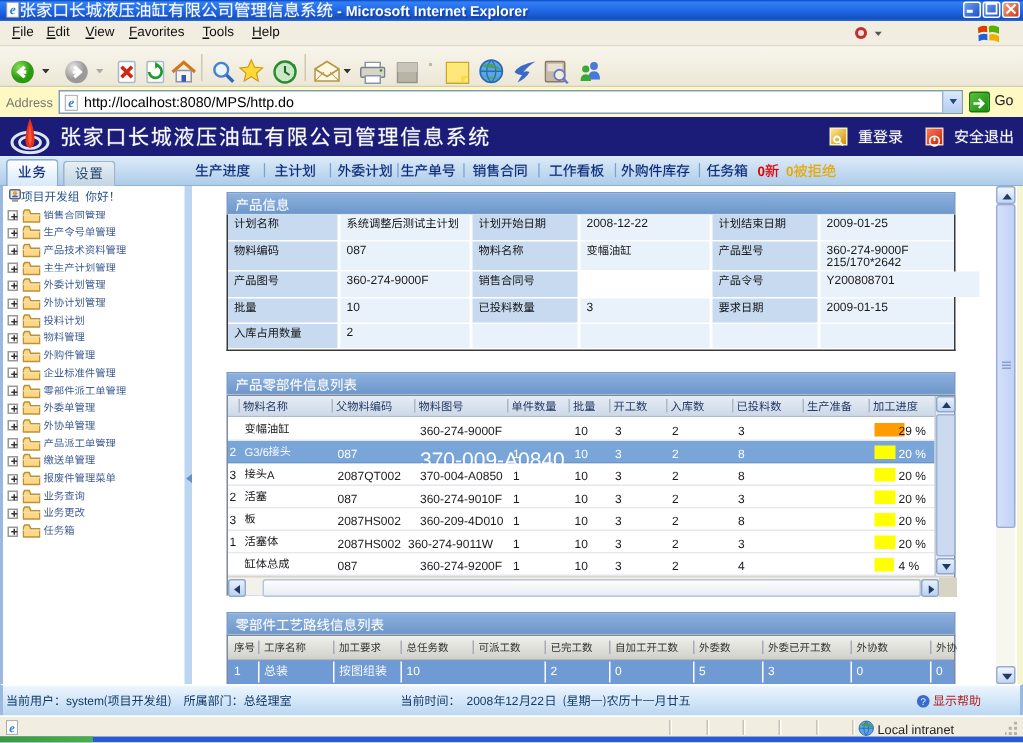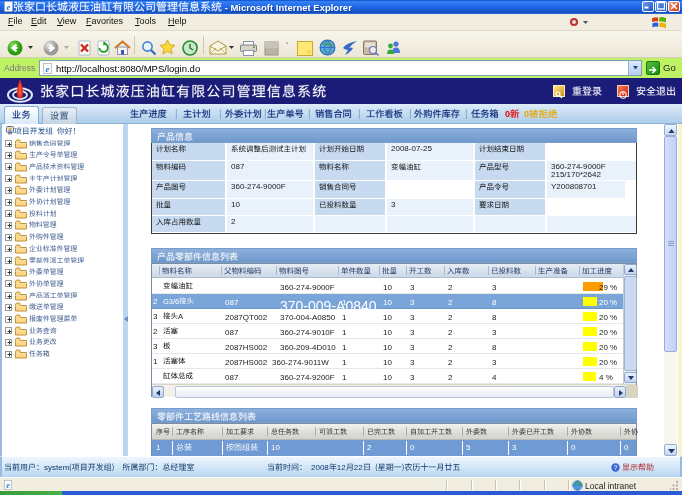--- a/index.html
+++ b/index.html
@@ -339,28 +339,28 @@
       <circle cx="10" cy="10" r="3.5" fill="#f0ece0" stroke="#6878c8" stroke-width="1.2"></circle>
       <path d="M12.5 12.5L15.5 15.5" stroke="#6878c8" stroke-width="1.6"></path>
     </svg>
     <svg class="a" style="left:385px;top:9px" width="17" height="16" viewBox="0 0 17 16">
       <circle cx="11" cy="4" r="2.6" fill="#4878d8"></circle>
       <path d="M7 13Q7 7.5 11 7.5T15 13Z" fill="#4878d8"></path>
       <circle cx="5.5" cy="6" r="2.4" fill="#38a838"></circle>
       <path d="M2 14Q2 9.5 5.5 9.5T9 14Z" fill="#38a838"></path>
     </svg>
   </div>
-<div class="a" style="left:0;top:58px;width:682px;height:20px;background:#bef264">
+<div class="a" style="left:0;top:58px;width:682px;height:20px;background:#fef9c3">
     <div class="a" style="left:4px;top:5px;font-size:8.5px;color:#777">Address</div>
     <div class="a" style="left:39px;top:2px;width:603px;height:16px;background:#fff;border:1px solid #7f9db9">
       <svg class="a" style="left:2px;top:2px" width="11" height="11" viewBox="0 0 11 11">
         <rect x="1.5" y="0.5" width="8" height="10" fill="#fdfdf8" stroke="#99a" stroke-width="0.6"></rect>
         <text x="5.5" y="8.5" text-anchor="middle" font-size="9" font-weight="bold" font-style="italic" fill="#2a7be0" font-family="Liberation Serif">e</text>
       </svg>
-      <div class="a" style="left:16px;top:2px;font-size:9.5px;color:#000">http://localhost:8080/MPS/login.do</div>
+      <div class="a" style="left:16px;top:2px;font-size:9.5px;color:#000">http://localhost:8080/MPS/http.do</div>
       <div class="a" style="left:588px;top:0;width:13px;height:14px;background:linear-gradient(180deg,#dceafc,#b4ccf0);border-left:1px solid #98b0d8;padding:5px 0 0 4px">
         <svg width="5" height="3.5" viewBox="0 0 5 3.5" style="display:block">
           <polygon points="0,0 5,0 2.5,3.5" fill="#234a88"></polygon>
         </svg>
       </div>
     </div>
     <div class="a" style="left:646px;top:3px;width:14px;height:14px;border-radius:2px;background:linear-gradient(135deg,#58c040,#1a8a10);border:1px solid #187808"><svg width="12" height="12" viewBox="0 0 12 12">
         <path d="M2 6h6M5.5 3L8.5 6L5.5 9" stroke="#fff" stroke-width="1.6" fill="none"></path>
       </svg></div>
     <div class="a" style="left:663px;top:4px;font-size:9.5px;color:#222">Go</div>
@@ -926,31 +926,32 @@
       <div class="a lab" style="left:163px;top:0px;width:70px;height:17px;font-size:8px;color:#1a1a1a;padding:2px 0 0 4px;line-height:8px">
         <svg class="z" style="width:45.0px;height:7.5px;color:#1a1a1a;" viewBox="0 -880 6000 1000">
           <use href="#g35" x="0"></use>
           <use href="#g36" x="1000"></use>
           <use href="#g61" x="2000"></use>
           <use href="#g98" x="3000"></use>
           <use href="#g99" x="4000"></use>
           <use href="#g100" x="5000"></use>
         </svg>
       </div>
-      <div class="a val" style="left:235px;top:0px;width:86px;height:17px;font-size:8px;color:#1a1a1a;padding:2px 0 0 4px;line-height:8px">2008-07-25</div>
+      <div class="a val" style="left:235px;top:0px;width:86px;height:17px;font-size:8px;color:#1a1a1a;padding:2px 0 0 4px;line-height:8px">2008-12-22</div>
       <div class="a lab" style="left:323px;top:0px;width:70px;height:17px;font-size:8px;color:#1a1a1a;padding:2px 0 0 4px;line-height:8px">
         <svg class="z" style="width:45.0px;height:7.5px;color:#1a1a1a;" viewBox="0 -880 6000 1000">
           <use href="#g35" x="0"></use>
           <use href="#g36" x="1000"></use>
           <use href="#g101" x="2000"></use>
           <use href="#g102" x="3000"></use>
           <use href="#g99" x="4000"></use>
           <use href="#g100" x="5000"></use>
         </svg>
       </div>
+      <div class="a val" style="left:395px;top:0px;width:89px;height:17px;font-size:8px;color:#1a1a1a;padding:2px 0 0 4px;line-height:8px">2009-01-25</div>
       <div class="a lab" style="left:0px;top:18px;width:73px;height:19px;font-size:8px;color:#1a1a1a;padding:2px 0 0 4px;line-height:8px">
         <svg class="z" style="width:30.0px;height:7.5px;color:#1a1a1a;" viewBox="0 -880 4000 1000">
           <use href="#g75" x="0"></use>
           <use href="#g72" x="1000"></use>
           <use href="#g103" x="2000"></use>
           <use href="#g104" x="3000"></use>
         </svg>
       </div>
       <div class="a val" style="left:75px;top:18px;width:86px;height:19px;font-size:8px;color:#1a1a1a;padding:2px 0 0 4px;line-height:8px">087</div>
       <div class="a lab" style="left:163px;top:18px;width:70px;height:19px;font-size:8px;color:#1a1a1a;padding:2px 0 0 4px;line-height:8px">
@@ -997,21 +998,21 @@
         </svg>
       </div>
       <div class="a lab" style="left:323px;top:38px;width:70px;height:17px;font-size:8px;color:#1a1a1a;padding:2px 0 0 4px;line-height:8px">
         <svg class="z" style="width:30.0px;height:7.5px;color:#1a1a1a;" viewBox="0 -880 4000 1000">
           <use href="#g31" x="0"></use>
           <use href="#g68" x="1000"></use>
           <use href="#g67" x="2000"></use>
           <use href="#g40" x="3000"></use>
         </svg>
       </div>
-      <div class="a val" style="left:395px;top:38px;width:78px;height:17px;font-size:8px;color:#1a1a1a;padding:2px 0 0 4px;line-height:8px">Y200808701</div>
+      <div class="a val" style="left:395px;top:38px;width:106px;height:17px;font-size:8px;color:#1a1a1a;padding:2px 0 0 4px;line-height:8px">Y200808701</div>
       <div class="a lab" style="left:0px;top:56px;width:73px;height:16px;font-size:8px;color:#1a1a1a;padding:2px 0 0 4px;line-height:8px">
         <svg class="z" style="width:15.0px;height:7.5px;color:#1a1a1a;" viewBox="0 -880 2000 1000">
           <use href="#g109" x="0"></use>
           <use href="#g110" x="1000"></use>
         </svg>
       </div>
       <div class="a val" style="left:75px;top:56px;width:86px;height:16px;font-size:8px;color:#1a1a1a;padding:2px 0 0 4px;line-height:8px">10</div>
       <div class="a lab" style="left:163px;top:56px;width:70px;height:16px;font-size:8px;color:#1a1a1a;padding:2px 0 0 4px;line-height:8px">
         <svg class="z" style="width:37.5px;height:7.5px;color:#1a1a1a;" viewBox="0 -880 5000 1000">
           <use href="#g111" x="0"></use>
@@ -1023,20 +1024,21 @@
       </div>
       <div class="a val" style="left:235px;top:56px;width:86px;height:16px;font-size:8px;color:#1a1a1a;padding:2px 0 0 4px;line-height:8px">3</div>
       <div class="a lab" style="left:323px;top:56px;width:70px;height:16px;font-size:8px;color:#1a1a1a;padding:2px 0 0 4px;line-height:8px">
         <svg class="z" style="width:30.0px;height:7.5px;color:#1a1a1a;" viewBox="0 -880 4000 1000">
           <use href="#g113" x="0"></use>
           <use href="#g114" x="1000"></use>
           <use href="#g99" x="2000"></use>
           <use href="#g100" x="3000"></use>
         </svg>
       </div>
+      <div class="a val" style="left:395px;top:56px;width:89px;height:16px;font-size:8px;color:#1a1a1a;padding:2px 0 0 4px;line-height:8px">2009-01-15</div>
       <div class="a lab" style="left:0px;top:73px;width:73px;height:16px;font-size:8px;color:#1a1a1a;padding:2px 0 0 4px;line-height:8px">
         <svg class="z" style="width:45.0px;height:7.5px;color:#1a1a1a;" viewBox="0 -880 6000 1000">
           <use href="#g115" x="0"></use>
           <use href="#g51" x="1000"></use>
           <use href="#g116" x="2000"></use>
           <use href="#g117" x="3000"></use>
           <use href="#g112" x="4000"></use>
           <use href="#g110" x="5000"></use>
         </svg>
       </div>

